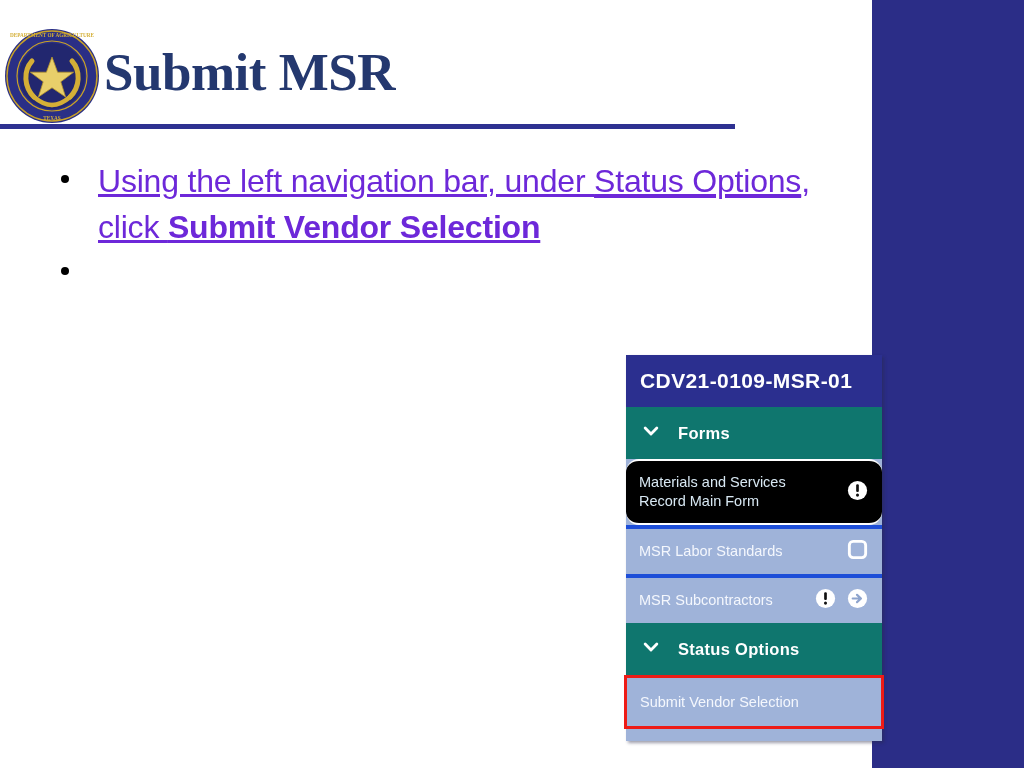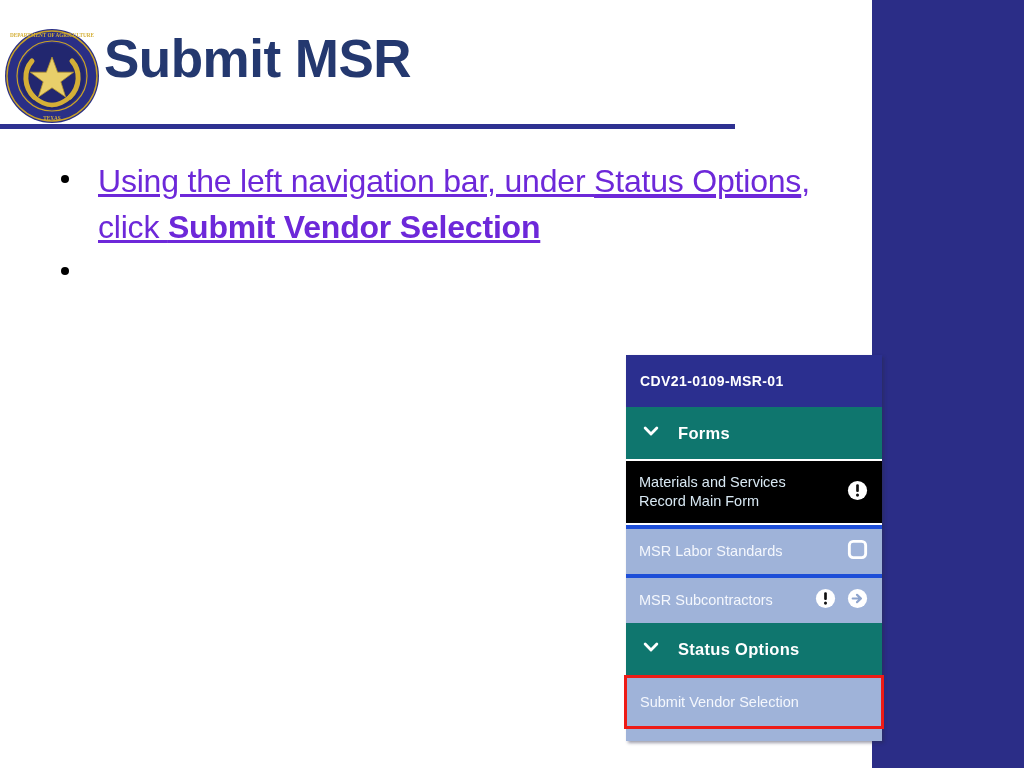--- a/index.html
+++ b/index.html
@@ -38,22 +38,22 @@
     left: 3px;
     top: 27px;
     width: 98px;
     height: 98px;
   }
   #seal svg { display: block; }
 
   #page-title {
     position: absolute;
     left: 104px;
-    top: 28px;
-    font-family: Liberation Sans, sans-serif;
+    top: 41px;
+    font-family: Liberation Serif, serif;
     font-weight: bold;
     font-size: 53px;
     line-height: 62px;
     color: #24386f;
     letter-spacing: -0.5px;
     white-space: nowrap;
   }
   #header-rule {
     position: absolute;
     left: 0;
@@ -107,21 +107,21 @@
   #nav-title-bar {
     height: 52px;
     background: #2b2f8f;
     display: flex;
     align-items: center;
     padding-left: 14px;
     box-sizing: border-box;
   }
   #nav-title-bar .title-text {
     color: #ffffff;
-    font-size: 14px;
+    font-size: 21px;
     font-weight: bold;
     letter-spacing: 0.4px;
   }
 
   .nav-group-head {
     height: 52px;
     background: #0f766e;
     display: flex;
     align-items: center;
     box-sizing: border-box;
@@ -162,20 +162,21 @@
     align-items: center;
     gap: 9px;
     flex: none;
   }
 
   .nav-item.active-black {
     background: #000000;
     border-top: 2px solid #ffffff;
     border-bottom: 2px solid #ffffff;
     min-height: 66px;
+    border-radius: 13px;
   }
   .nav-item.active-black .ilabel { color: #d8e8f3; }
 
   .nav-item.highlighted {
     border: 3px solid #ee1b16;
     margin-left: -2px;
     margin-right: -2px;
     width: 260px;
     min-height: 54px;
     box-sizing: border-box;

